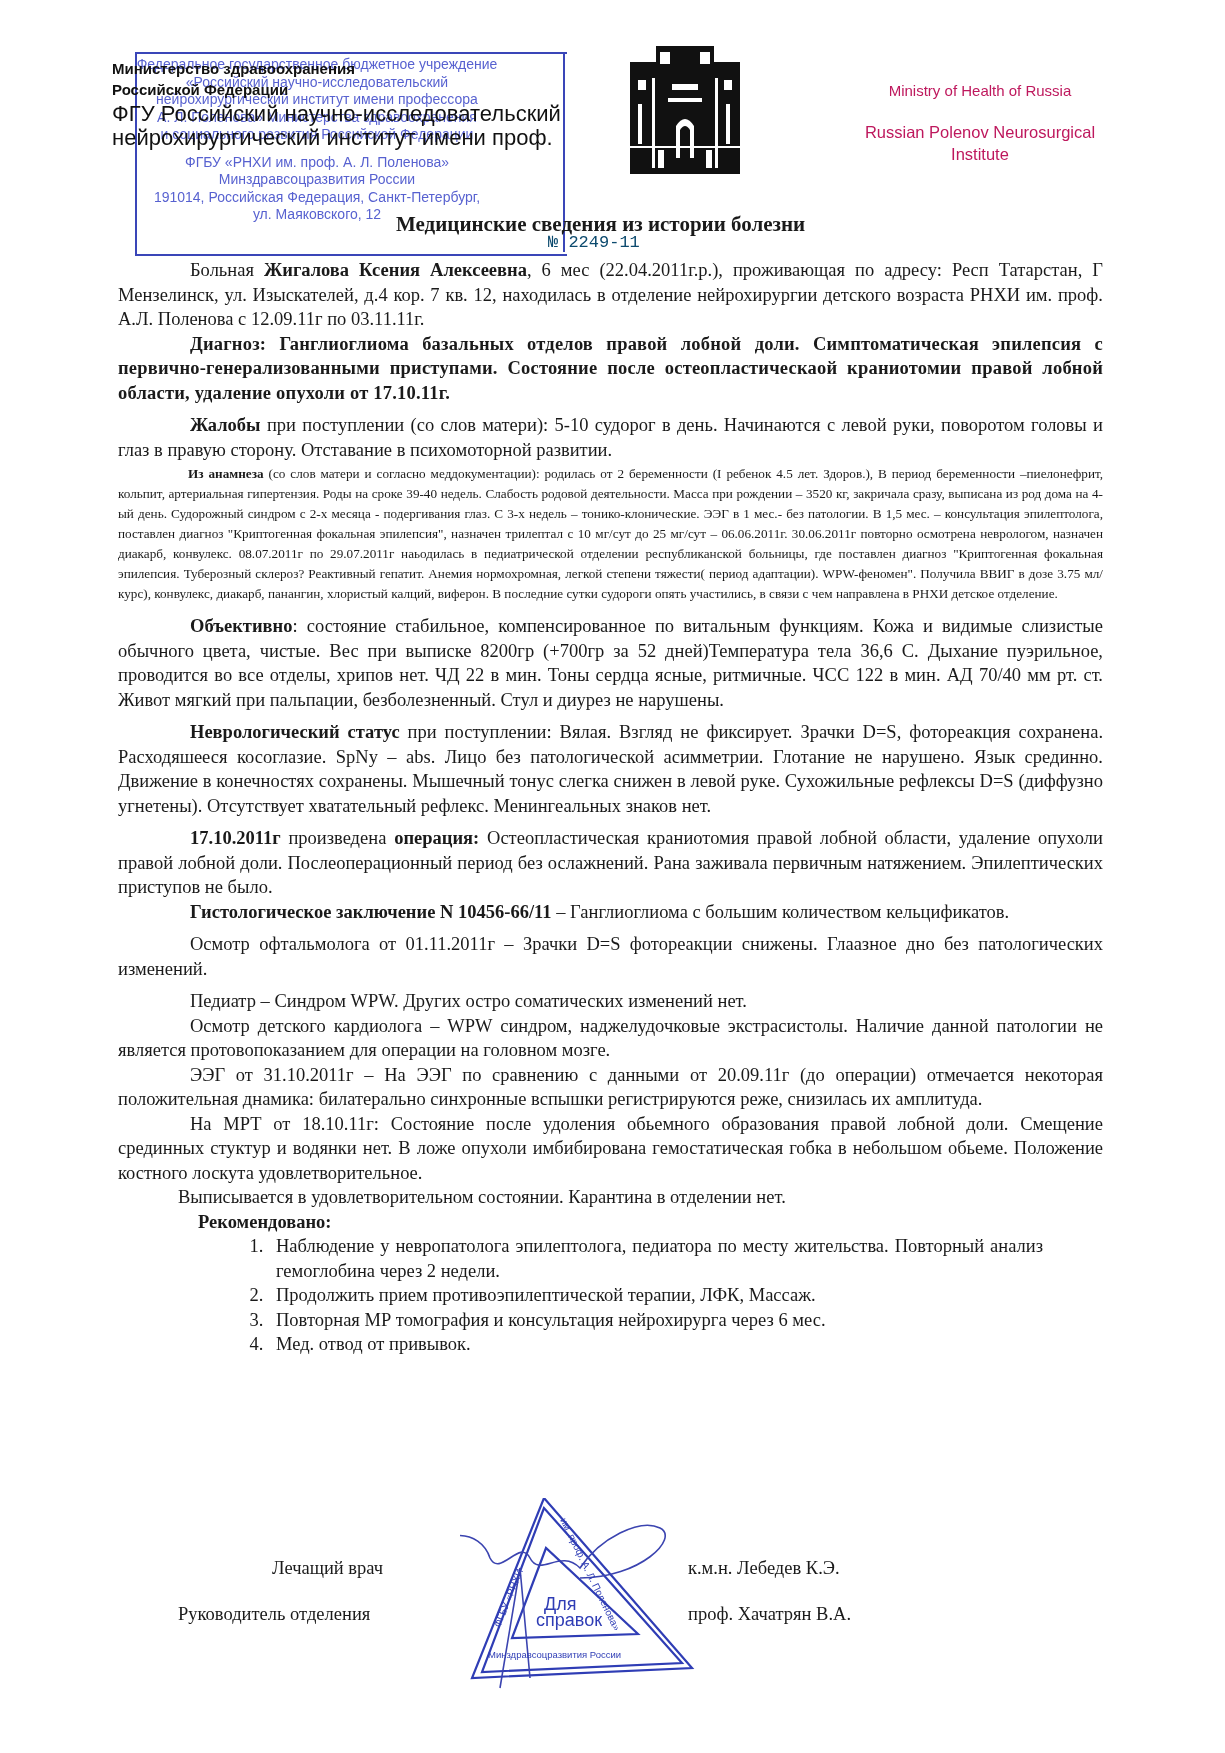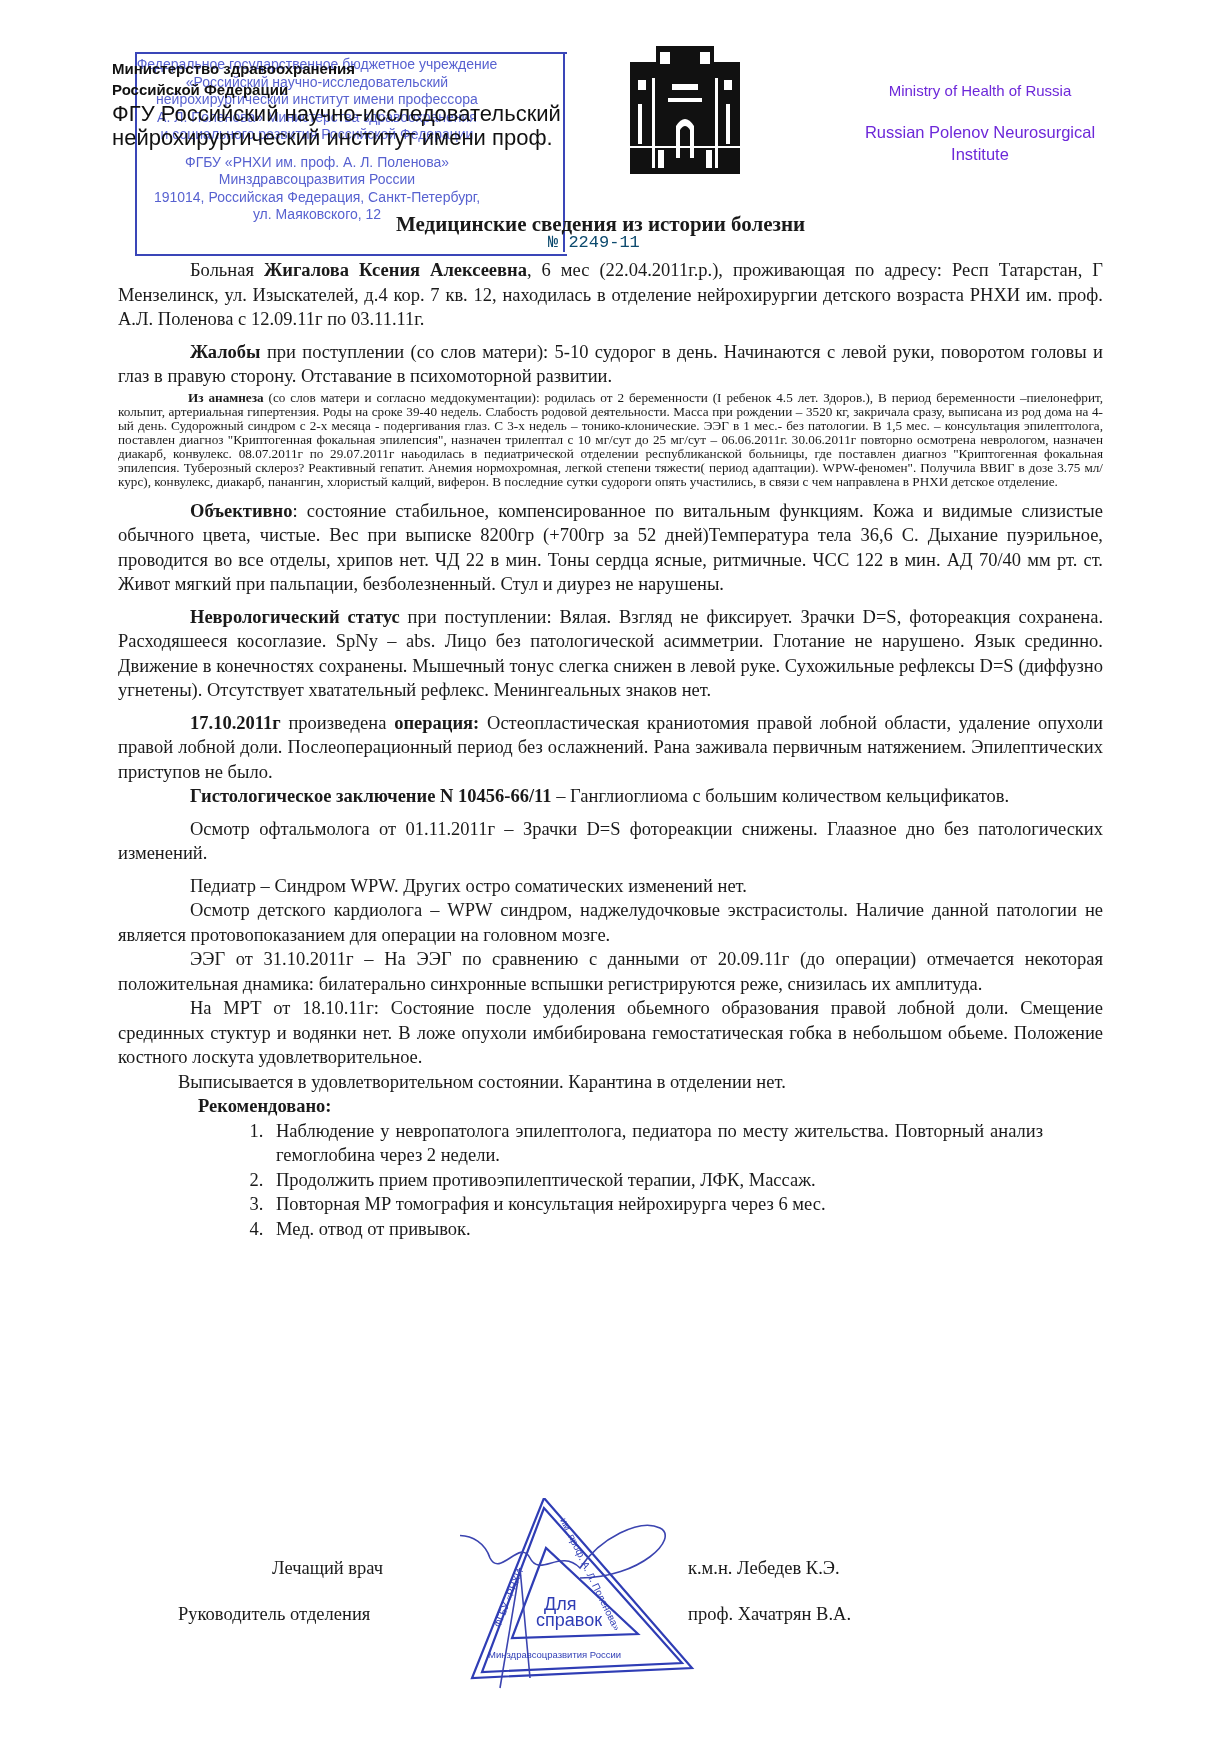--- a/index.html
+++ b/index.html
@@ -5,32 +5,32 @@
   html,body{margin:0;padding:0;background:#fff;}
   body{width:1225px;height:1753px;position:relative;overflow:hidden;font-family:"Liberation Serif",serif;color:#1a1a1a;}
   .abs{position:absolute;}
   
   .hdr-ru{left:112px;top:82px;width:500px;text-align:left;font-family:"Liberation Sans",sans-serif;font-size:22px;line-height:24px;color:#111;}
   .hdr-ru .small{font-size:15px;line-height:17px;}
   .stamp-rect{left:135px;top:52px;width:430px;height:200px;border:2px solid #3a46b8;border-right:none;}
   .stamp-rect-line{left:563px;top:52px;width:2px;height:200px;background:#3a46b8;}
   .stamp-text{left:135px;top:56px;width:364px;text-align:center;font-family:"Liberation Sans",sans-serif;color:#3a46c8;font-size:14px;line-height:17.5px;opacity:.85;}
   .logo{left:628px;top:38px;width:114px;height:138px;}
-  .hdr-en{left:820px;top:82px;width:320px;text-align:center;font-family:"Liberation Sans",sans-serif;font-size:16.5px;color:#6d28d9;}
+  .hdr-en{left:820px;top:82px;width:320px;text-align:center;font-family:"Liberation Sans",sans-serif;font-size:16.5px;color:#be185d;}
   .hdr-en .l1{font-size:15px;margin-bottom:22px;}
   .hdr-en .l2{line-height:22px;}
   .doc-title{left:396px;top:212px;font-weight:bold;font-size:21px;}
   .doc-num{left:548px;top:233px;font-family:"Liberation Mono",monospace;font-size:17px;color:#0c4a6e;}
   
   .body{left:118px;top:258px;width:985px;font-size:18.5px;line-height:24.5px;text-align:justify;}
   .body p{margin:0;}
   .ind{text-indent:72px;}
   .b{font-weight:bold;}
   .diag{font-weight:bold;font-size:18.5px;letter-spacing:.2px;}
-  .anam{font-size:13.2px;line-height:14px;margin-top:2px!important;}
+  .anam{font-size:13.2px;line-height:20px;margin-top:2px!important;}
   .anam .ind{text-indent:70px;}
   .sec{margin-top:8px!important;}
   .rec-title{margin-left:80px!important;font-weight:bold;}
   ol{margin:0;padding-left:150px;}
   ol li{padding-left:8px;}
   .sign{position:absolute;font-size:18.5px;}
   .tri{left:460px;top:1498px;width:260px;height:200px;}
 </style>
 </head>
 <body>
@@ -84,20 +84,21 @@
 </div>
 
 <div class="abs doc-title">Медицинские сведения из истории болезни</div>
 <div class="abs doc-num">№ 2249-11</div>
 
 <div class="abs body">
   <p class="ind">
     <span>Больная</span>
     <span class="b">Жигалова Ксения Алексеевна</span><span>, 6 мес (22.04.2011г.р.), проживающая по адресу: Респ Татарстан, Г Мензелинск, ул. Изыскателей, д.4 кор. 7  кв. 12, находилась в отделение нейрохирургии детского возраста РНХИ им. проф. А.Л. Поленова с 12.09.11г по 03.11.11г.</span>
   </p>
+  <p class="ind diag">Диагноз: Ганглиоглиома базальных отделов правой лобной доли. Симптоматическая эпилепсия с первично-генерализованными приступами. Состояние после остеопластическаой краниотомии правой лобной области, удаление опухоли от 17.10.11г.</p>
   <p class="ind sec"><span class="b">Жалобы</span><span> при поступлении (со слов матери): 5-10 судорог в день. Начинаются с левой руки, поворотом головы и глаз в правую сторону. Отставание в психомоторной развитии.</span></p>
   <p class="anam"><span class="ind" style="display:inline-block;width:70px"></span><span class="b">Из анамнеза</span><span> (со слов матери и согласно меддокументации): родилась от 2 беременности (I ребенок 4.5 лет. Здоров.), В период беременности –пиелонефрит, кольпит, артериальная гипертензия. Роды на сроке 39-40 недель. Слабость родовой деятельности. Масса при рождении – 3520 кг, закричала сразу, выписана из род дома на 4-ый день. Судорожный синдром с 2-х месяца -  подергивания глаз. С 3-х недель – тонико-клонические. ЭЭГ в 1 мес.- без патологии. В 1,5 мес. – консультация эпилептолога, поставлен диагноз "Криптогенная фокальная эпилепсия", назначен трилептал с 10 мг/сут до 25 мг/сут – 06.06.2011г.  30.06.2011г повторно осмотрена неврологом, назначен диакарб, конвулекс. 08.07.2011г по 29.07.2011г  наьодилась в педиатрической отделении республиканской больницы, где поставлен диагноз "Криптогенная фокальная эпилепсия. Туберозный склероз? Реактивный гепатит. Анемия нормохромная, легкой степени тяжести( период адаптации). WPW-феномен". Получила ВВИГ в дозе 3.75 мл/курс), конвулекс, диакарб, панангин, хлористый калций, виферон. В последние сутки судороги опять участились, в связи с чем направлена в РНХИ детское отделение.</span></p>
   <p class="ind" style="margin-top:10px"><span class="b">Объективно</span><span>: состояние стабильное, компенсированное по витальным функциям. Кожа и видимые слизистые обычного цвета, чистые. Вес при выписке 8200гр (+700гр за 52 дней)Температура тела 36,6 С. Дыхание пуэрильное, проводится во все отделы, хрипов нет. ЧД 22 в мин. Тоны сердца ясные, ритмичные. ЧСС 122 в мин. АД 70/40 мм рт. ст. Живот мягкий при пальпации, безболезненный. Стул и диурез не нарушены.</span></p>
   <p class="ind sec"><span class="b">Неврологический статус</span><span> при поступлении: Вялая. Взгляд не фиксирует. Зрачки D=S, фотореакция  сохранена. Расходяшееся косоглазие. SpNy – abs. Лицо без патологической асимметрии. Глотание не нарушено. Язык срединно. Движение в конечностях сохранены. Мышечный тонус слегка снижен в левой  руке. Сухожильные рефлексы D=S (диффузно угнетены). Отсутствует хватательный рефлекс. Менингеальных знаков нет.</span></p>
   <p class="ind sec"><span class="b">17.10.2011г</span><span> произведена </span><span class="b">операция:</span><span> Остеопластическая краниотомия правой лобной области, удаление опухоли правой лобной доли. Послеоперационный  период без ослажнений. Рана заживала первичным натяжением. Эпилептических приступов не было.</span></p>
   <p class="ind"><span class="b">Гистологическое заключение N 10456-66/11</span><span> – Ганглиоглиома с большим количеством кельцификатов.</span></p>
   <p class="ind sec">Осмотр офтальмолога от 01.11.2011г – Зрачки D=S фотореакции снижены. Глаазное дно без патологических изменений.</p>
   <p class="ind sec">Педиатр – Синдром WPW. Других остро соматических изменений нет.</p>
   <p class="ind">Осмотр детского кардиолога – WPW синдром, наджелудочковые экстрасистолы. Наличие данной патологии не является протовопоказанием для операции на головном мозге.</p>
   <p class="ind">ЭЭГ от 31.10.2011г – На ЭЭГ по сравнению с данными от 20.09.11г (до операции) отмечается некоторая положительная днамика: билатерально синхронные вспышки регистрируются реже, снизилась их амплитуда.</p>

